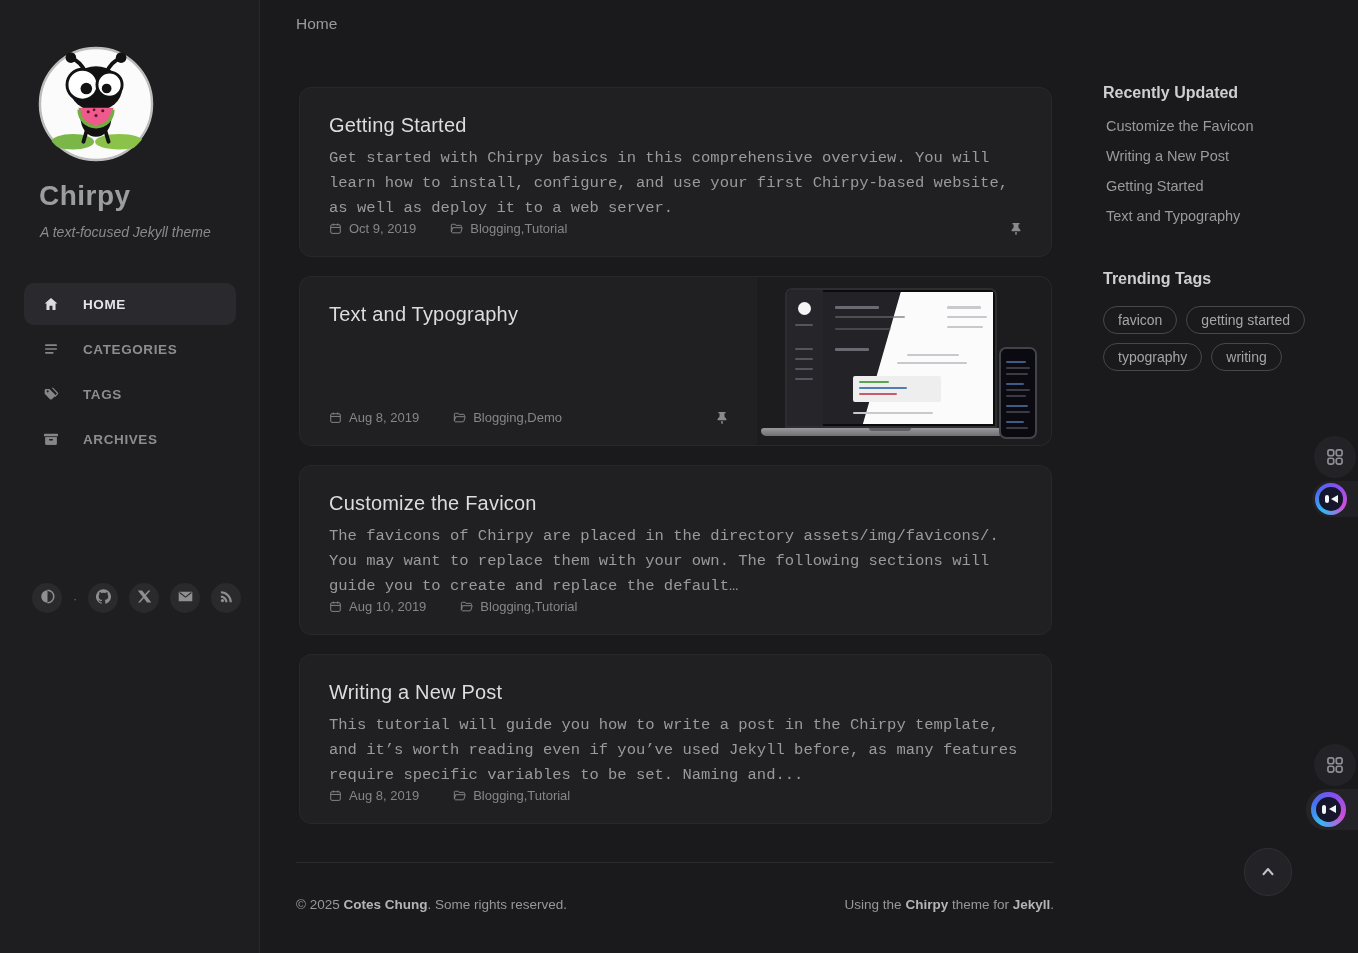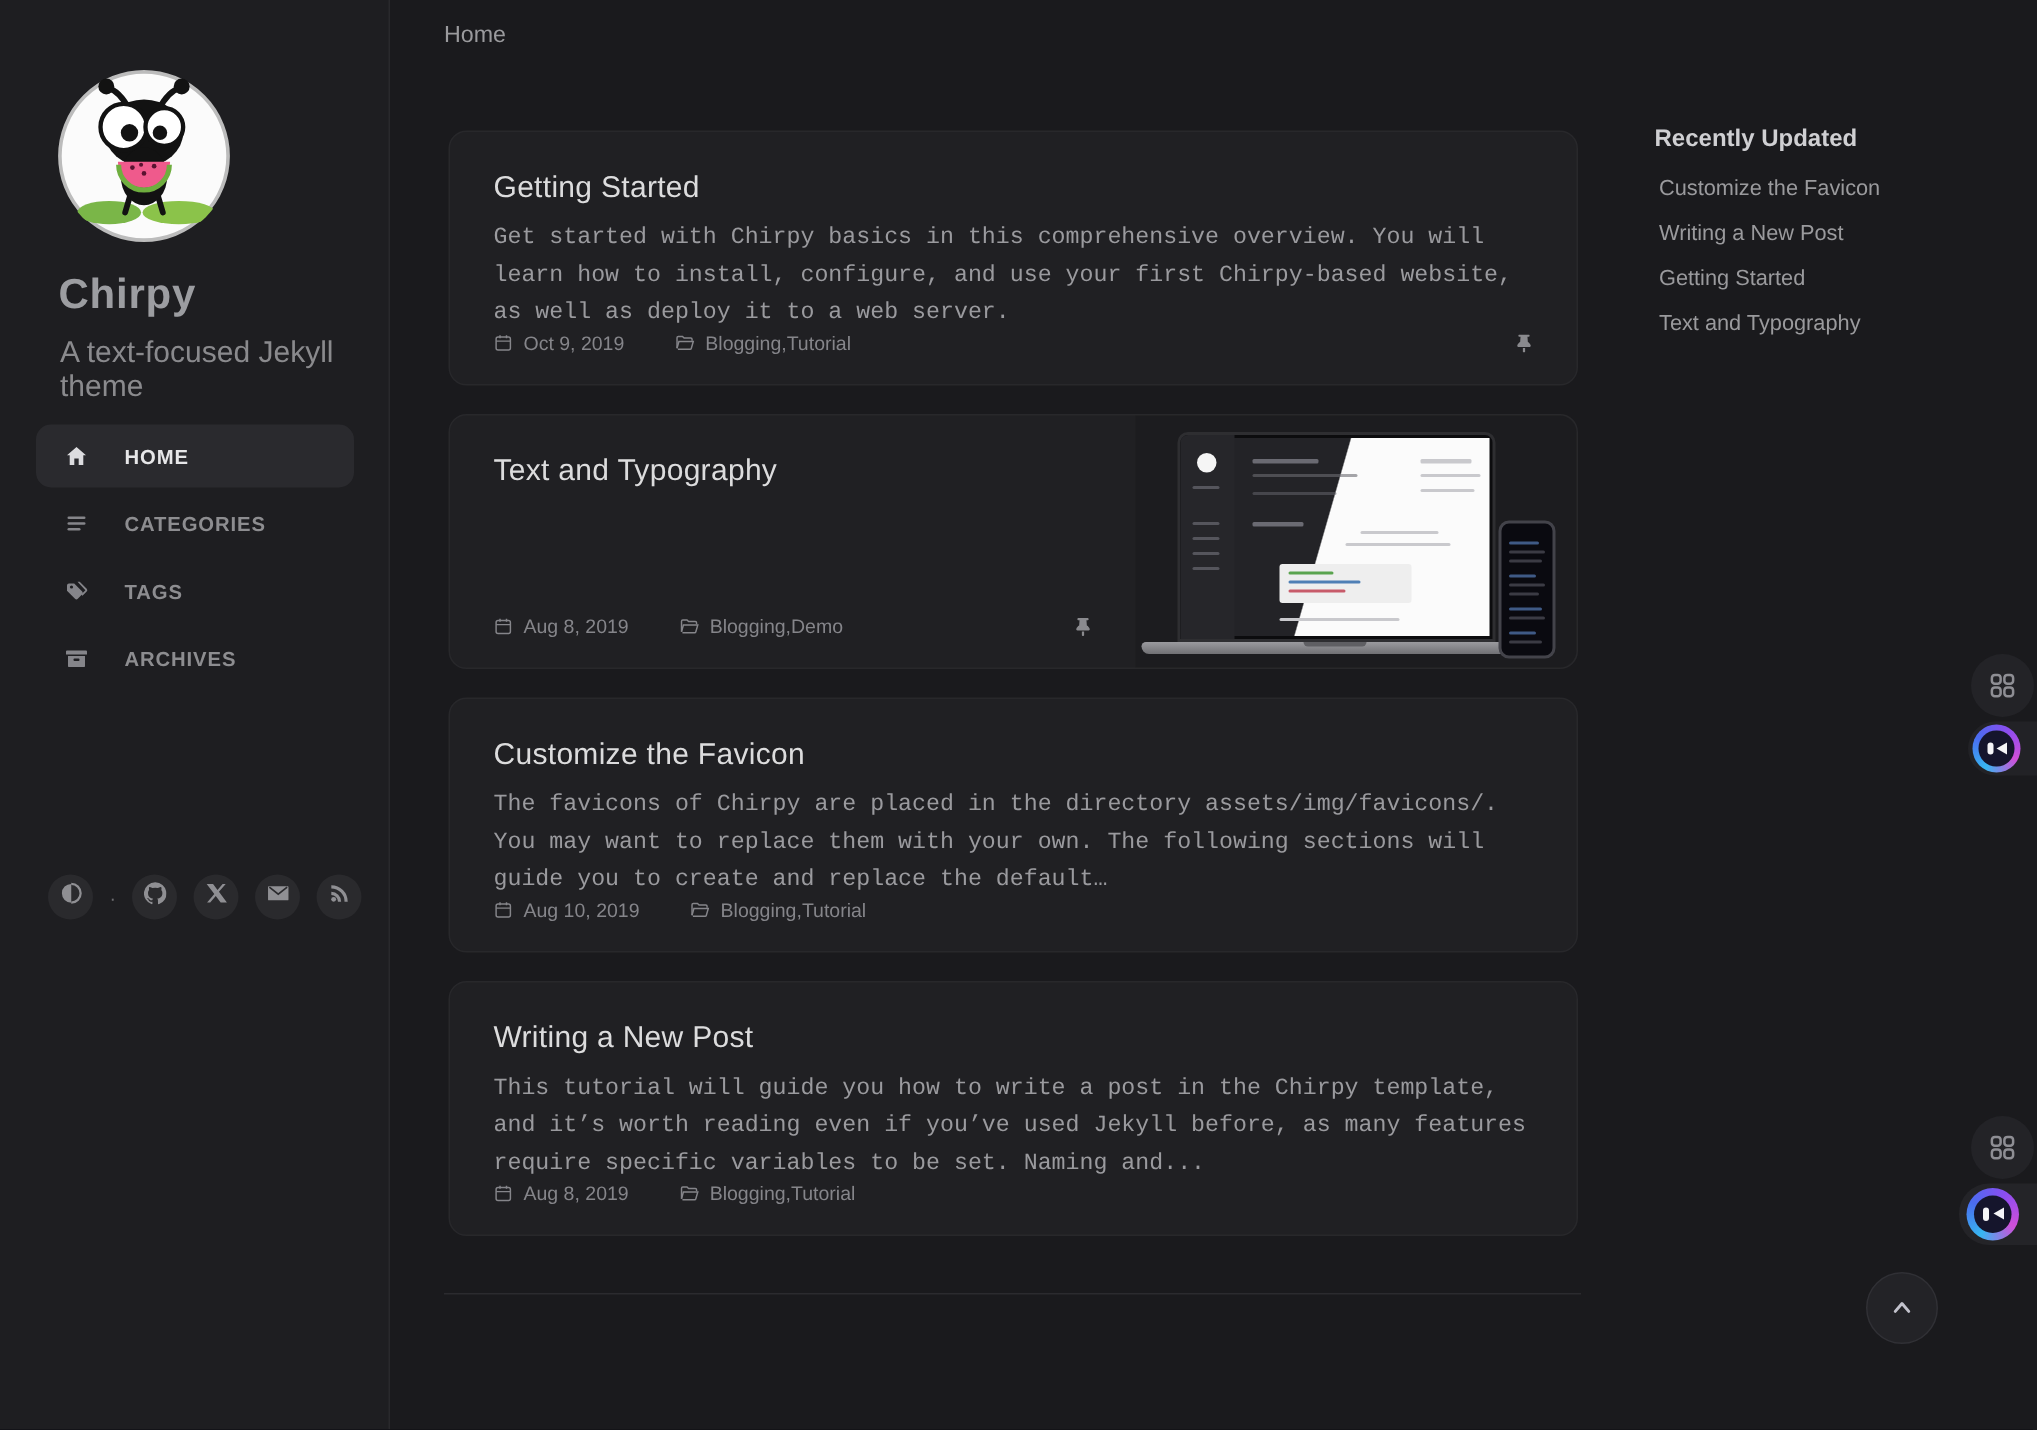--- a/index.html
+++ b/index.html
@@ -4,21 +4,21 @@
 <style>
   * { margin:0; padding:0; box-sizing:border-box; }
   html,body { background:#111114; }
   body { font-family:"Liberation Sans", sans-serif; }
   .stage { position:relative; width:1358px; height:953px; background:#1a1a1d; overflow:hidden; color:#9a9a9e; }
 
   
   .sidebar { position:absolute; left:0; top:0; width:260px; height:100%; background:#1e1e21; border-right:1px solid #29292c; }
   .avatar { position:absolute; left:38px; top:46px; width:116px; height:116px; border-radius:50%; overflow:hidden; cursor:pointer; }
   .site-title { position:absolute; left:39px; top:180px; font-size:28px; font-weight:bold; color:#9c9da1; letter-spacing:0.5px; cursor:pointer; }
-  .site-subtitle { position:absolute; left:40px; top:224px; font-size:20px; color:#8a8a8d; }
+  .site-subtitle { position:absolute; left:40px; top:224px; font-size:14px; font-style:italic; color:#8a8a8d; }
   .nav { position:absolute; left:24px; top:283px; width:212px; }
   .nav-item { display:flex; align-items:center; height:42px; margin-bottom:3px; border-radius:10px; cursor:pointer; color:#8d8d90; }
   .nav-item .icon { width:18px; height:18px; margin-left:18px; display:inline-flex; align-items:center; justify-content:center; }
   .nav-item .icon svg { width:16px; height:16px; fill:#85858a; }
   .nav-item .nav-label { margin-left:23px; font-size:13.5px; font-weight:bold; letter-spacing:0.6px; }
   .nav-item.active { background:#2a2a2e; color:#e6e6e8; }
   .nav-item.active .icon svg { fill:#dcdcdf; }
   .contact { position:absolute; left:32px; top:583px; display:flex; align-items:center; }
   .contact .cbtn { width:30px; height:30px; border-radius:50%; background:#2a2a2d; display:flex; align-items:center; justify-content:center; margin-right:11px; cursor:pointer; }
   .contact .cbtn svg { width:15px; height:15px; fill:#8f8f93; }
@@ -363,29 +363,42 @@
               <a class="cat-link">Blogging</a>
               <span>, </span>
               <a class="cat-link">Tutorial</a>
             </span>
           </div>
         </div>
       </article>
     </main>
 
   <div class="content-divider"></div>
+  <footer class="footer">
+    <span><span>© 2025 </span><b>Cotes Chung</b><span>. Some rights reserved.</span></span>
+    <span><span>Using the </span><b>Chirpy</b><span> theme for </span><b>Jekyll</b><span>.</span></span>
+  </footer>
 
   <aside class="panel">
     <section>
       <h2>Recently Updated</h2>
       <div class="recent-list" id="recent-list">
           <div class="recent-item">Customize the Favicon</div>
           <div class="recent-item">Writing a New Post</div>
           <div class="recent-item">Getting Started</div>
           <div class="recent-item">Text and Typography</div>
+        </div>
+    </section>
+    <section class="tags-section">
+      <h2>Trending Tags</h2>
+      <div class="tag-list" id="tag-list">
+          <span class="tag-pill">favicon</span>
+          <span class="tag-pill">getting started</span>
+          <span class="tag-pill">typography</span>
+          <span class="tag-pill">writing</span>
         </div>
     </section>
   </aside>
 
   <div class="edge-circle" style="left:1314px; top:436px;">
     <svg viewBox="0 0 24 24">
         <rect x="3.5" y="3.5" width="7" height="7" rx="2.4"></rect>
         <rect x="13.5" y="3.5" width="7" height="7" rx="2.4"></rect>
         <rect x="3.5" y="13.5" width="7" height="7" rx="2.4"></rect>
         <rect x="13.5" y="13.5" width="7" height="7" rx="2.4"></rect>

